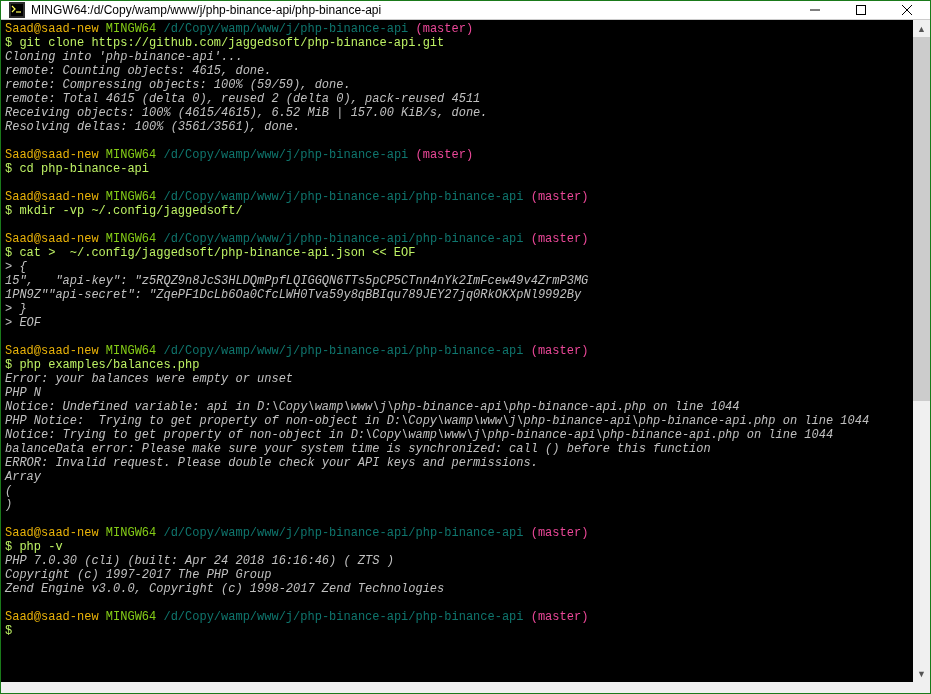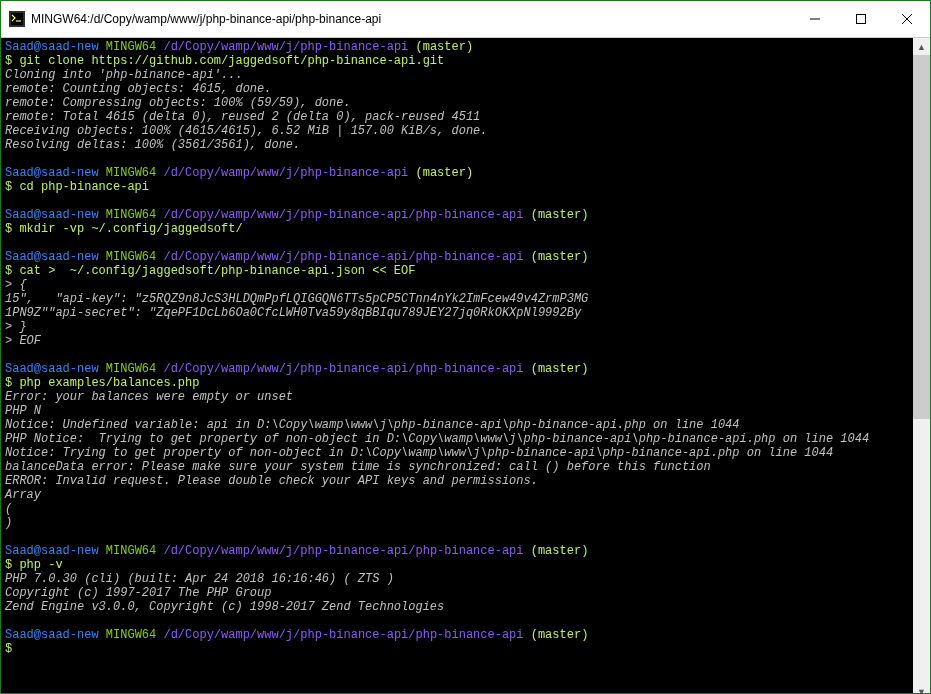--- a/index.html
+++ b/index.html
@@ -7,21 +7,21 @@
     margin: 0;
     font-family: -apple-system, BlinkMacSystemFont, "Segoe UI", sans-serif;
     background: #f0f0f0;
     width: 931px;
     height: 694px;
     overflow: hidden;
     border: 1px solid #1a7a1a;
   }
   .titlebar {
     background: #fff;
-    height: 37px;
+    height: 19px;
     display: flex;
     align-items: center;
     border-bottom: 1px solid #ccc;
   }
   .titlebar-icon {
     width: 16px;
     height: 16px;
     margin: 0 6px 0 8px;
     display: inline-block;
   }
@@ -82,24 +82,24 @@
     background: #f0f0f0;
   }
   .scroll-thumb {
     position: absolute;
     top: 0;
     width: 100%;
     height: 58%;
     background: #ccc;
   }
   .scroll-btn.bottom { position: absolute; bottom: 0; }
-  .green  { color: #3b82f6; }
+  .green  { color: #eab308; }
   .pink   { color: #84cc16; }
-  .yellow { color: #8b5cf6; }
-  .cyan   { color: #bef264; }
+  .yellow { color: #0f766e; }
+  .cyan   { color: #ec4899; }
   .white  { color: #bef264; }
   .gray   { color: #c0c0c0; font-style: italic; }
 </style>
 </head>
 <body>
 
 <div class="titlebar">
   <span class="titlebar-icon">
     <svg width="16" height="16" viewBox="0 0 16 16">
       <rect x="0" y="0" width="16" height="16" fill="#2e2e2e"></rect>

